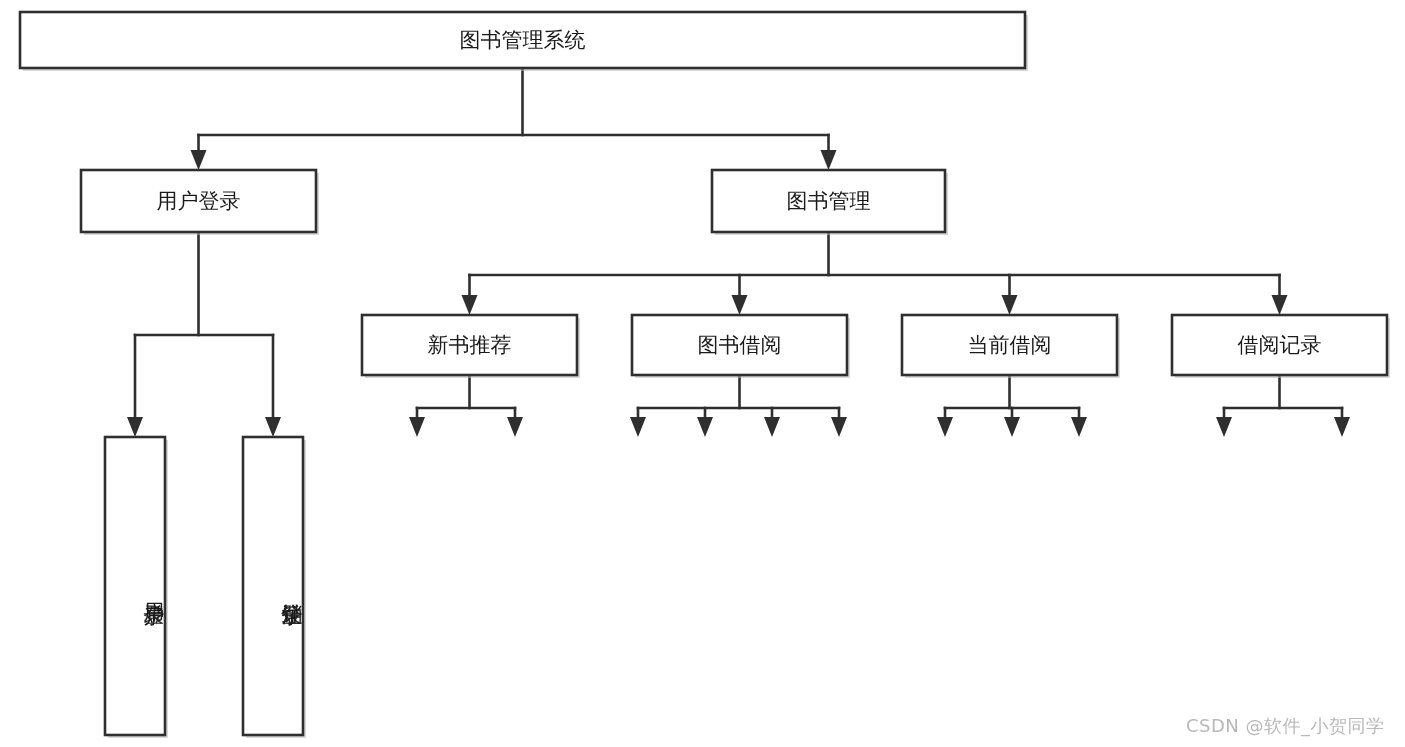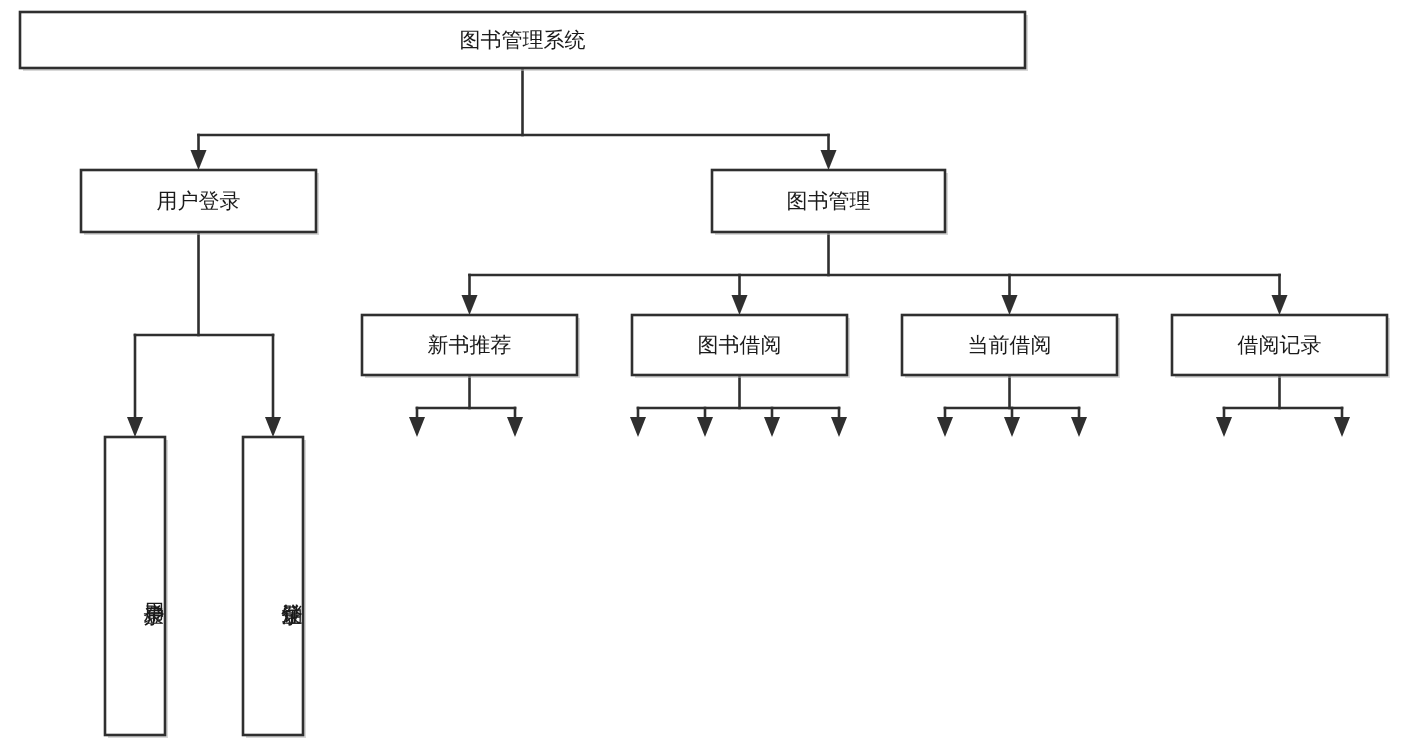--- a/index.html
+++ b/index.html
@@ -172,13 +172,14 @@
         <text x="1009.5" y="346" class="node-label-h">当前借阅</text>
         <text x="1279.5" y="346" class="node-label-h">借阅记录</text>
       </g>
   </svg>
 
   <div id="vlabel-layer">
       <div class="node-label-v" style="left: 105px; top: 449px; width: 60px; height: 278px;">用户登录</div>
       <div class="node-label-v" style="left: 243px; top: 449px; width: 60px; height: 278px;">注销登录</div>
     </div>
 
+  <div class="watermark">CSDN @软件_小贺同学</div>
 </div>
 
 </body></html>

